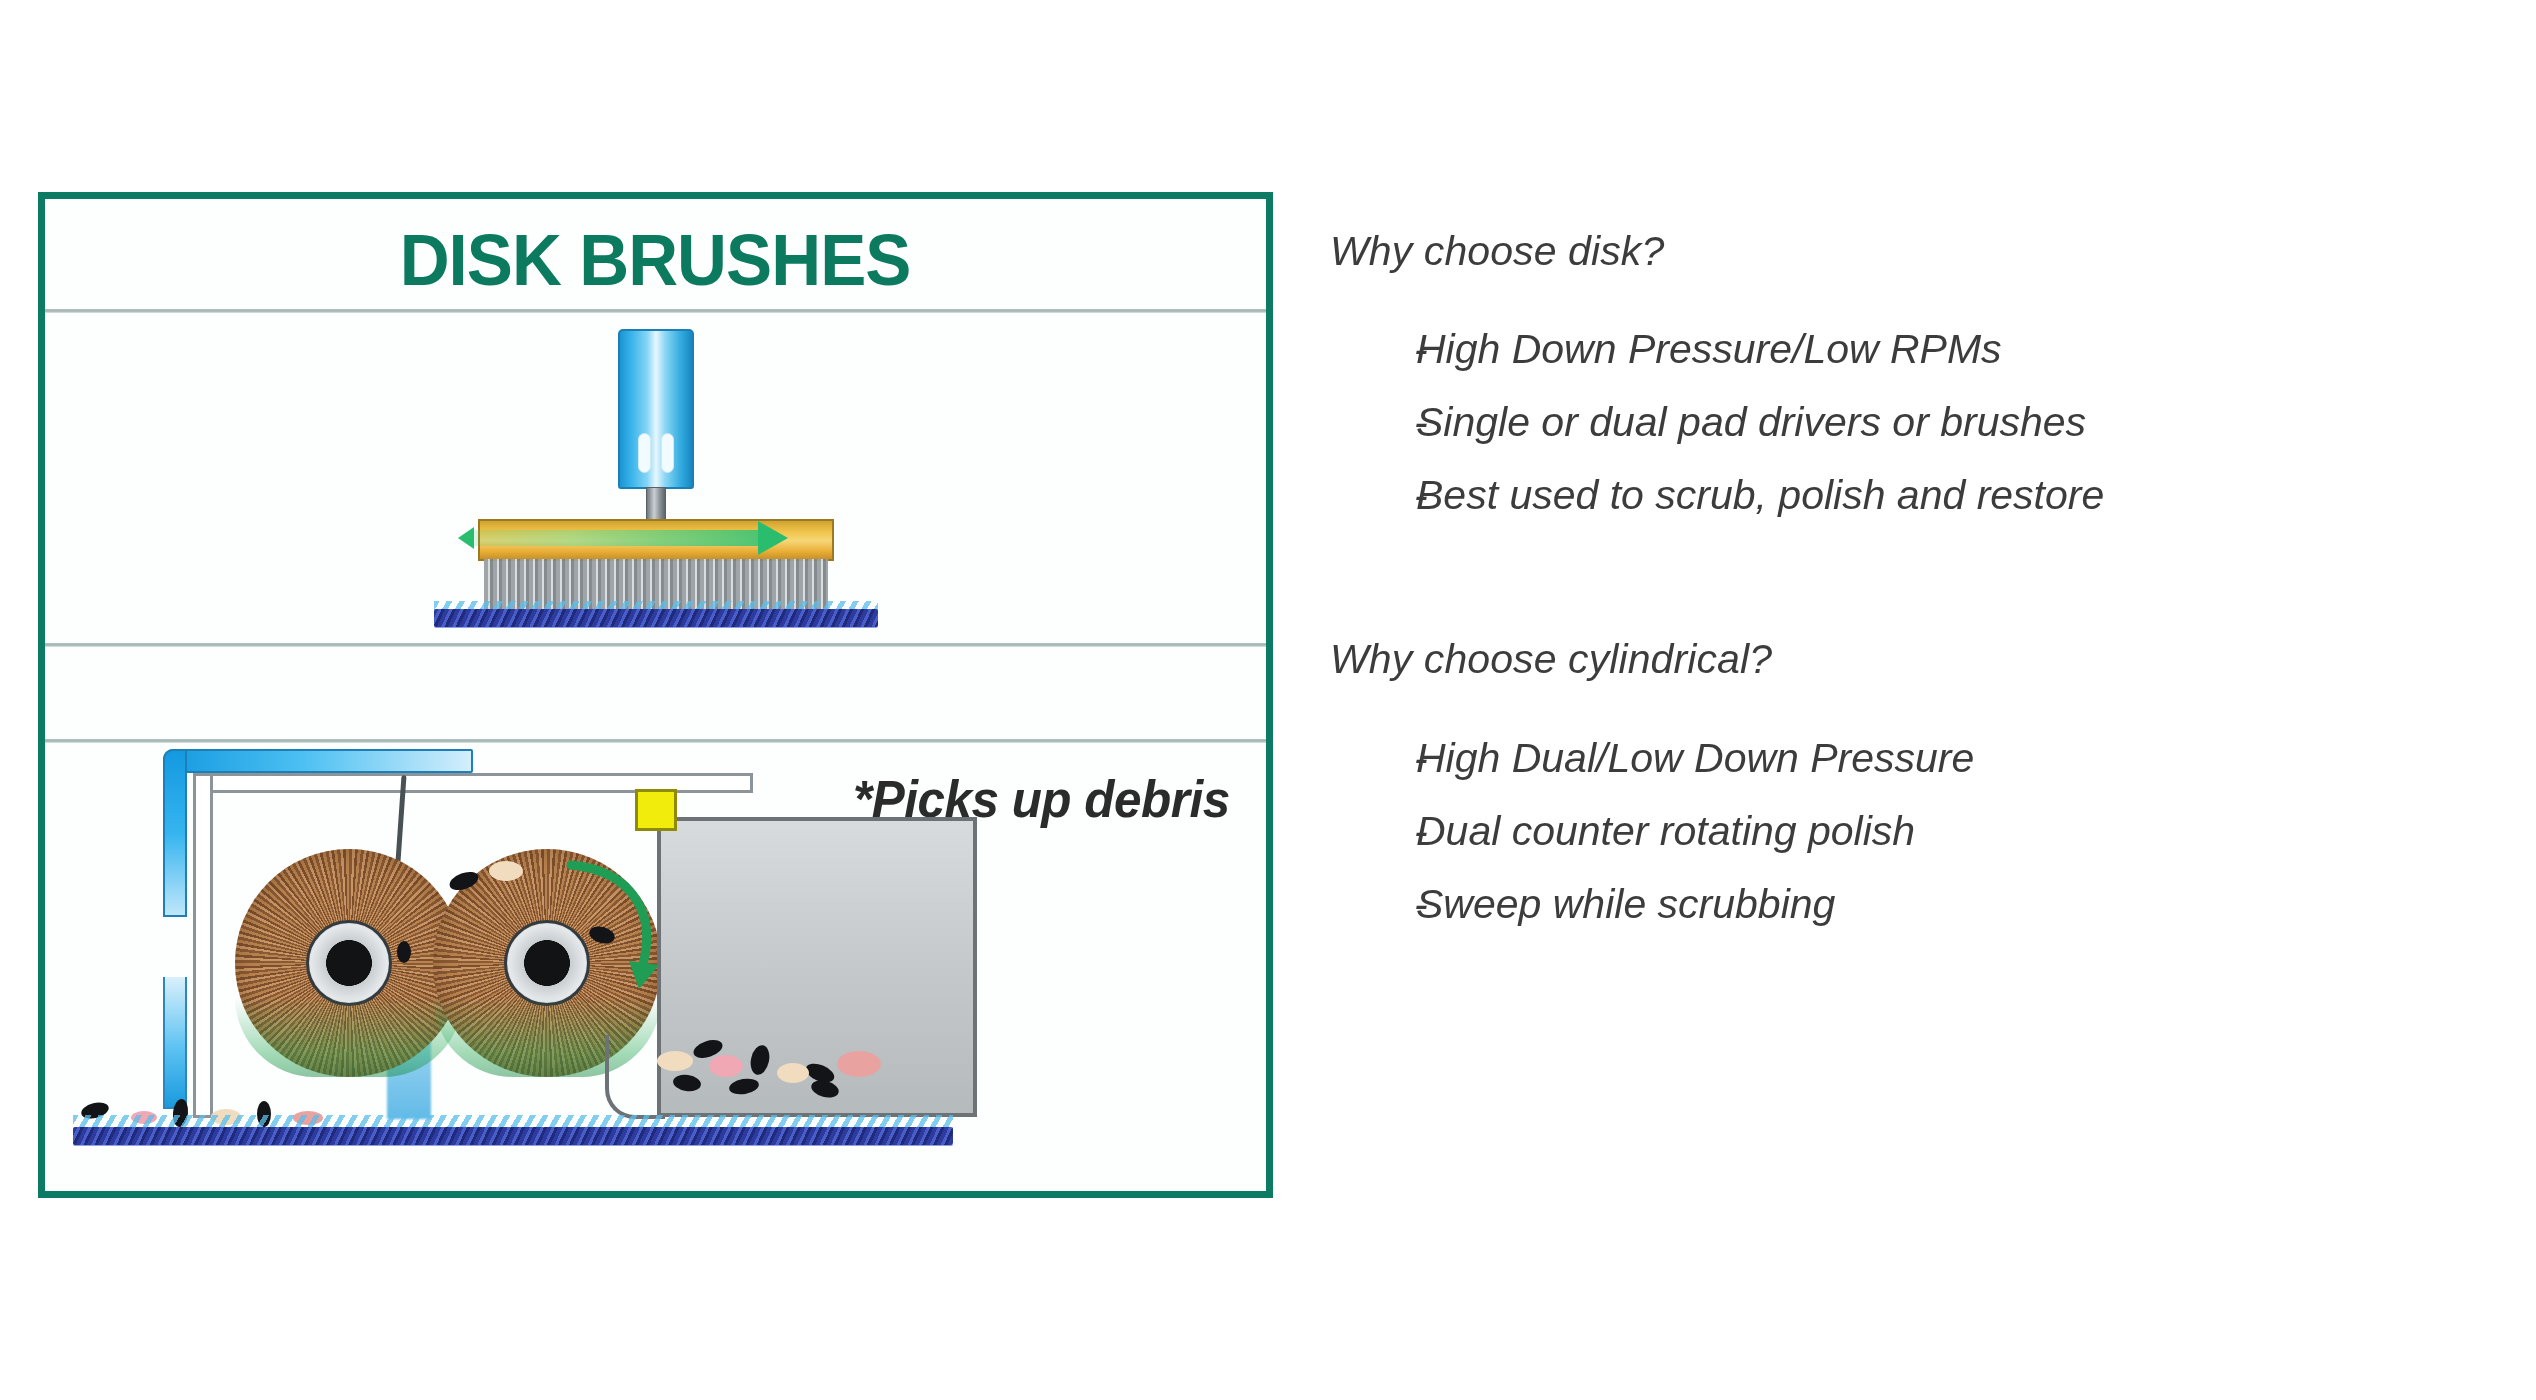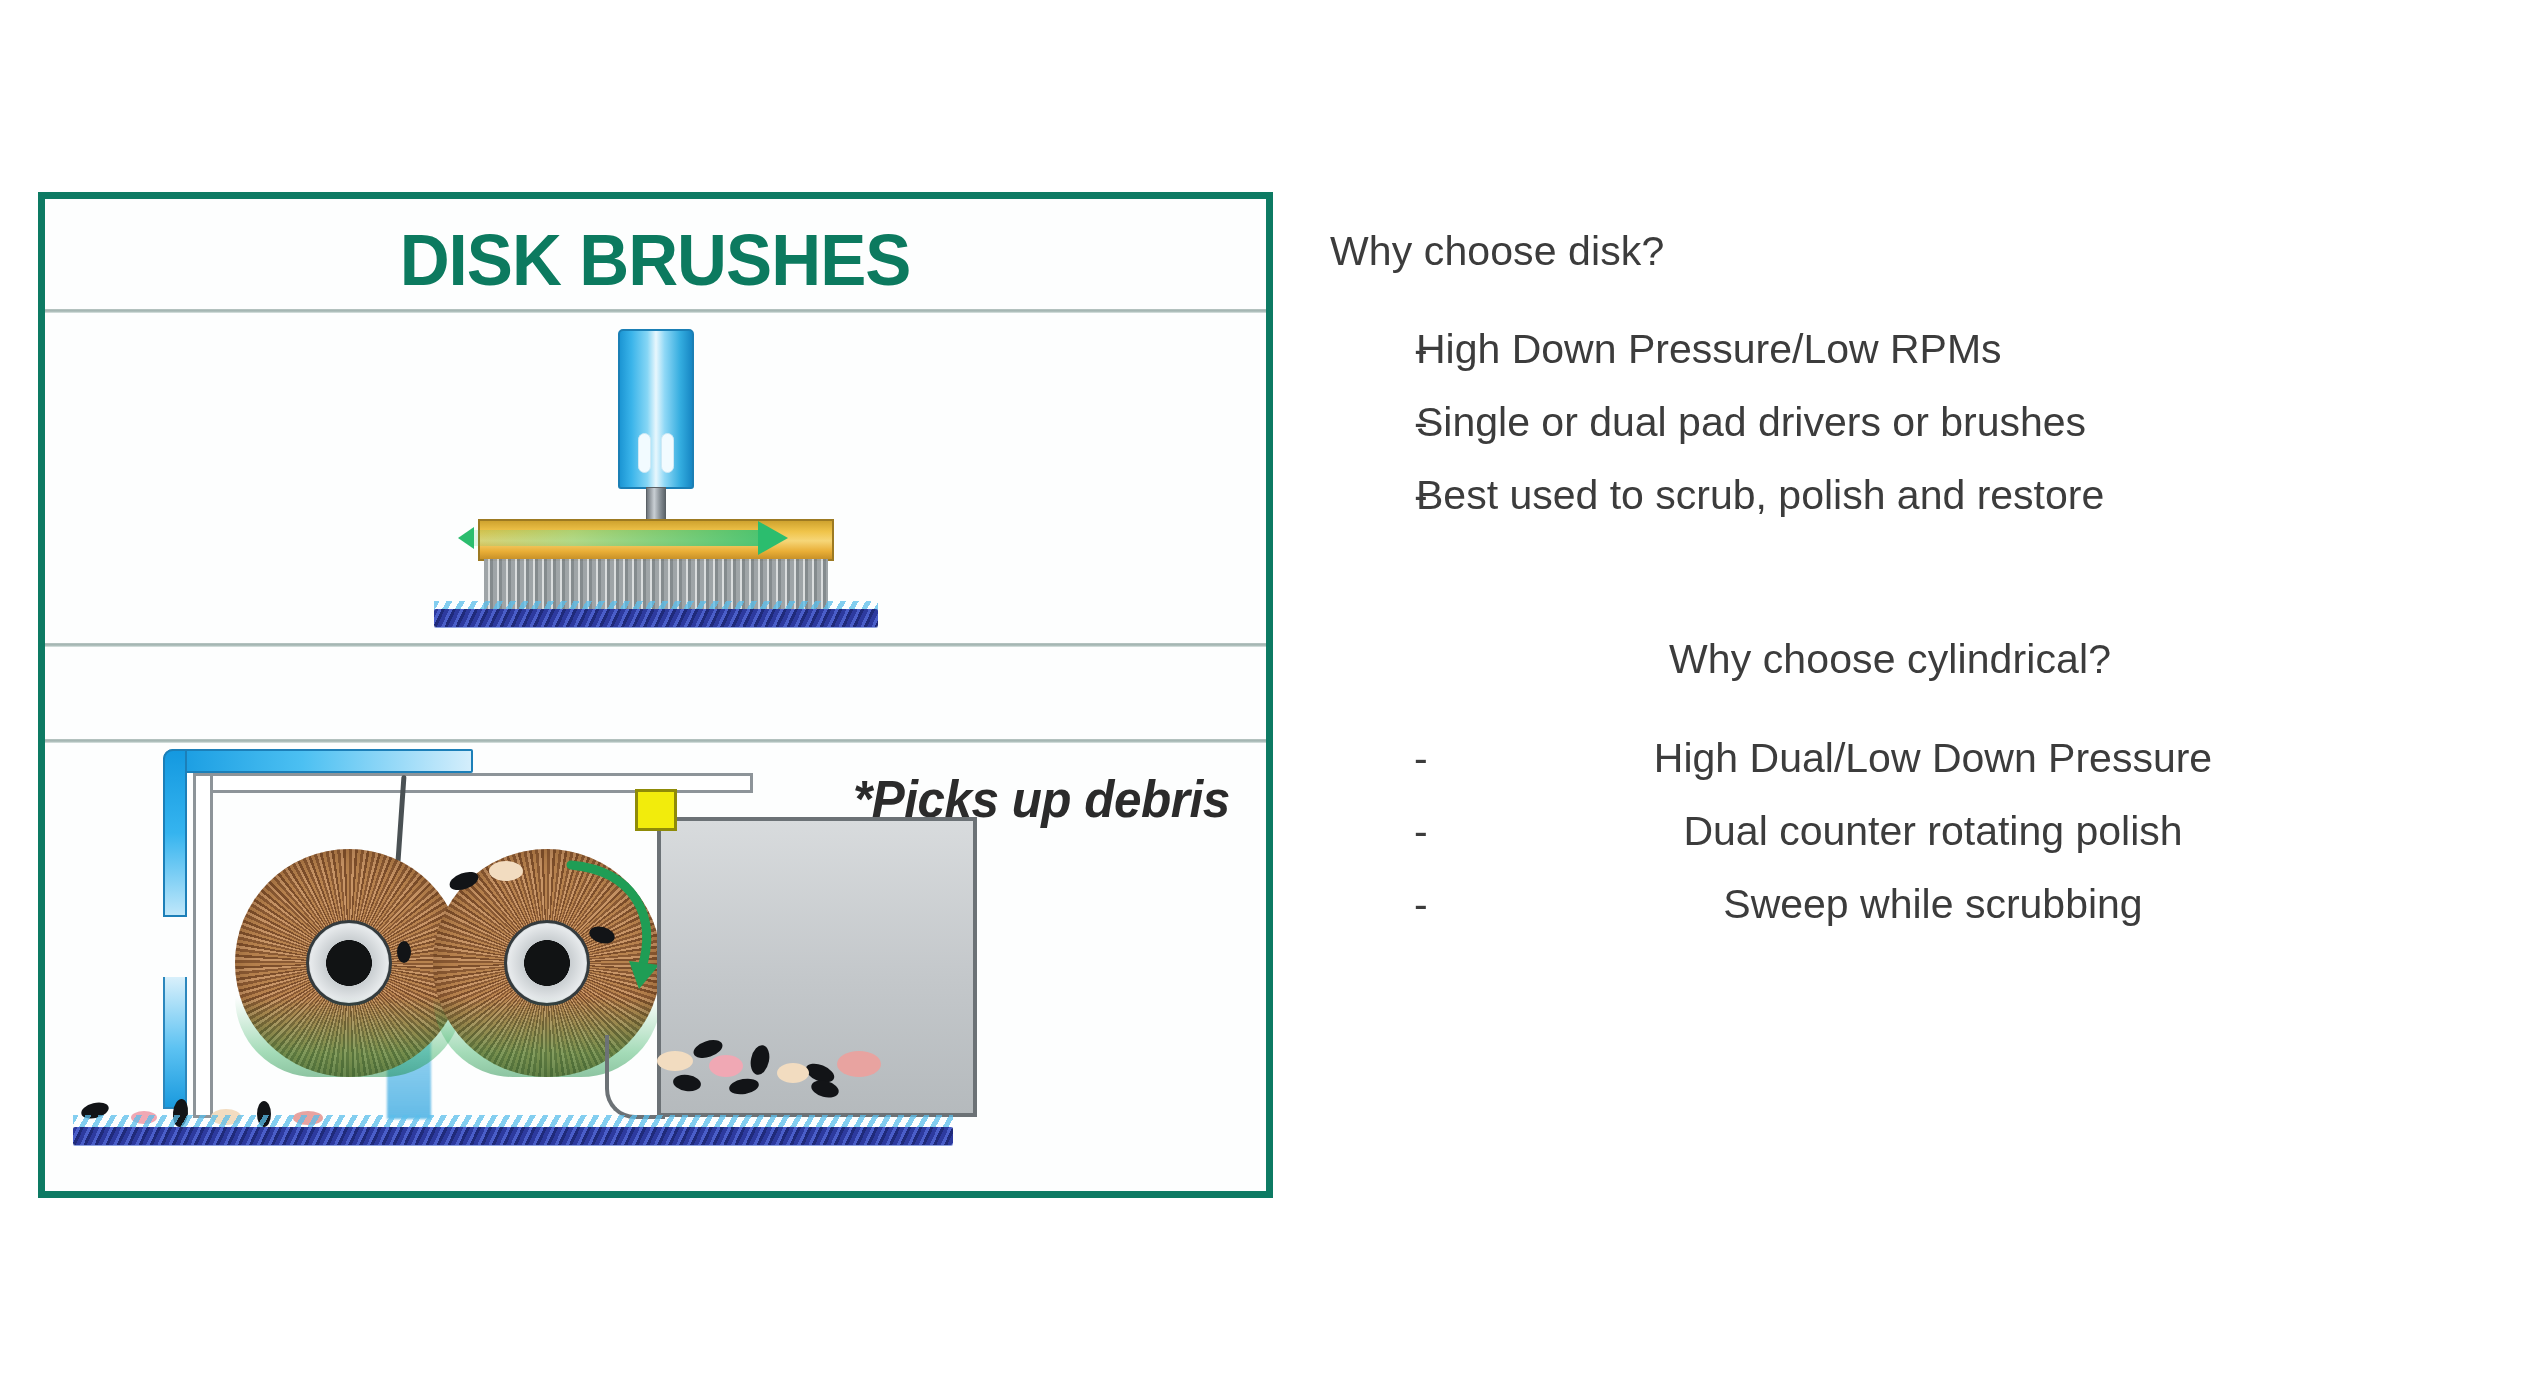--- a/index.html
+++ b/index.html
@@ -367,23 +367,24 @@
 
   #cyl-floor { left: 28px; top: 382px; width: 880px; }
   #cyl-splash { left: 28px; top: 370px; width: 880px; }
 
   
   .text-column {
     position: absolute;
     left: 1330px;
     top: 226px;
     width: 1120px;
+    font-style: italic;
   }
   .qa-block { margin-bottom: 118px; }
-  .qa-block:last-child { margin-bottom: 0; text-align: center; }
+  .qa-block:last-child { margin-bottom: 0; }
 
   .qa-heading {
     color: #3c3c3c;
     font-size: 41px;
     font-weight: 400;
     line-height: 1.25;
     letter-spacing: 0.1px;
     margin: 0 0 52px 0;
     font-family: "Liberation Sans", sans-serif;
   }

